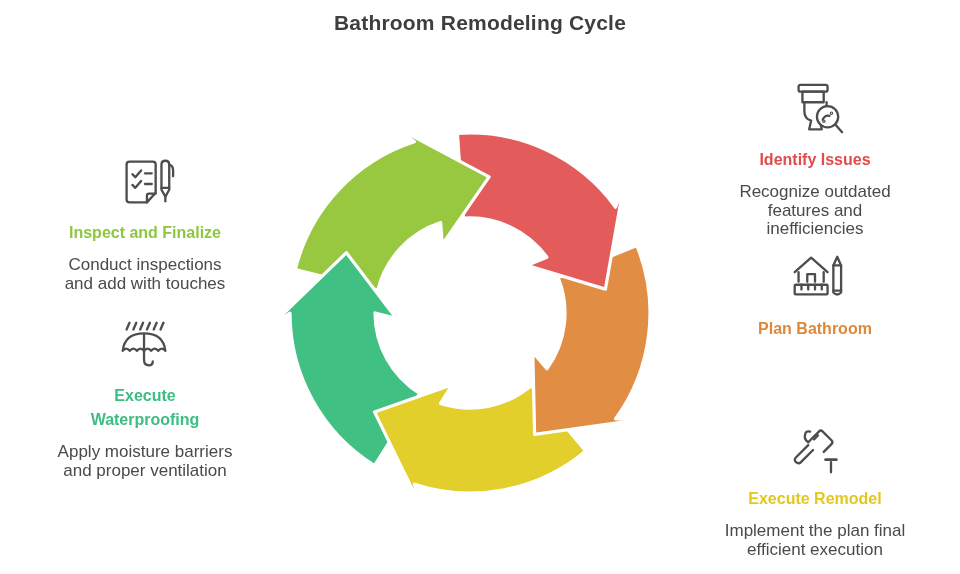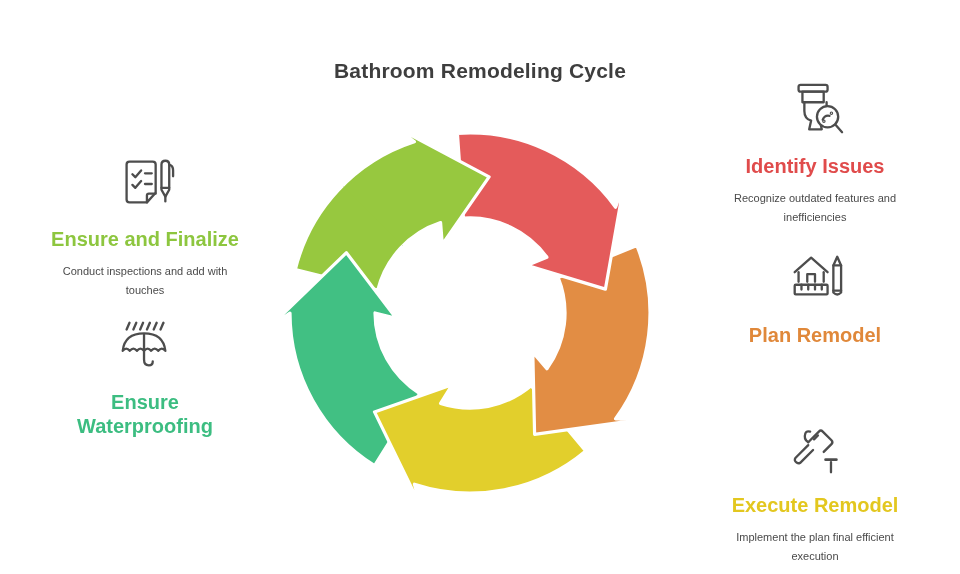--- a/index.html
+++ b/index.html
@@ -2,33 +2,33 @@
 <html><head>
 <meta charset="utf-8">
 <style>
   html,body{margin:0;padding:0;background:#fff;}
   .canvas{position:relative;width:960px;height:574px;background:#ffffff;overflow:hidden;
           font-family:"Liberation Sans", sans-serif;}
   .page-title{position:absolute;top:11px;left:0;width:960px;text-align:center;
               font-size:21px;font-weight:bold;letter-spacing:.2px;}
   .step{position:absolute;display:flex;flex-direction:column;align-items:center;text-align:center;}
   .step .icon{height:58px;display:flex;align-items:flex-end;justify-content:center;}
-  .step h2{margin:16px 0 0 0;font-size:20px;line-height:24px;font-weight:bold;}
-  .step p{margin:11px 0 0 0;font-size:11px;line-height:18.5px;color:#4a4a4a;}
+  .step h2{margin:10px 0 0 0;font-size:16px;line-height:24px;font-weight:bold;}
+  .step p{margin:11px 0 0 0;font-size:17px;line-height:18.5px;color:#4a4a4a;}
   .col-left{left:35px;width:220px;}
   .col-right{left:700px;width:230px;}
   #cycle{position:absolute;left:240px;top:83px;width:460px;height:460px;}
   .ic{stroke:#4d4d4d;stroke-width:2.4;fill:none;stroke-linecap:round;stroke-linejoin:round;}
 </style>
 </head>
 <body>
 
 <div class="canvas">
 
-  <div class="page-title" style="color: rgb(62, 62, 62); margin-top: 48px;">Bathroom Remodeling Cycle</div>
+  <div class="page-title" style="color: rgb(62, 62, 62);">Bathroom Remodeling Cycle</div>
 
   <svg id="cycle" viewBox="0 0 460 460">
       <defs>
         <clipPath id="wedge">
           <path d="M230,230 L17.9,17.9 A300,300 0 0 1 422.8,0.2 Z"></path>
         </clipPath>
       </defs>
       <path d="M55.3,186.5 A180,180 0 0 1 174.4,58.8 L154.7,43.6 L249.1,93.8 L202.3,161.4 L200.6,139.6 A95,95 0 0 0 137.8,207.0 Z" fill="#97c83f" stroke="#ffffff" stroke-width="3.2" stroke-linejoin="round"></path>
       <path d="M134.6,382.6 A180,180 0 0 1 50.0,230.0 L29.5,244.0 L106.4,169.7 L156.2,235.2 L135.0,230.0 A95,95 0 0 0 179.7,310.6 Z" fill="#41c083" stroke="#ffffff" stroke-width="3.2" stroke-linejoin="round"></path>
       <path d="M345.7,367.9 A180,180 0 0 1 174.4,401.2 L181.4,425.0 L134.5,328.9 L212.1,301.8 L200.6,320.4 A95,95 0 0 0 291.1,302.8 Z" fill="#e2cf2c" stroke="#ffffff" stroke-width="3.2" stroke-linejoin="round"></path>
@@ -45,38 +45,39 @@
         <path d="M19,19 l3,3 l6,-7"></path>
           <path d="M32,18 h7"></path>
         <path d="M19,30 l3,3 l6,-7"></path>
           <path d="M32,29 h7"></path>
         <path d="M49,9 q0,-4 4,-4 q4,0 4,4 v26 l-4,7 l-4,-7 z"></path>
         <path d="M49,33 h8"></path>
           <path d="M53,42 v5"></path>
         <path d="M57,9 q4,1 4,6 v6"></path>
       </svg>
     </div>
-    <h2 style="color: rgb(141, 198, 63);">Ensure and Finalize</h2>
+    <h2 style="color: rgb(141, 198, 63);">Inspect and Finalize</h2>
     <p style="max-width:182px">Conduct inspections and add with touches</p>
   </div>
 
   <div class="step col-left" style="top:316px">
     <div class="icon">
       <svg width="62" height="56" viewBox="0 0 64 56" class="ic">
         <path d="M13,11 l3,-7"></path>
           <path d="M20,11 l3,-7"></path>
           <path d="M27,11 l3,-7"></path>
         <path d="M34,11 l3,-7"></path>
           <path d="M41,11 l3,-7"></path>
           <path d="M48,11 l3,-7"></path>
         <path d="M9,33 Q11,15 31,15 Q51,15 53,33 Q49.3,28.5 45.7,33 Q42,28.5 38.3,33 Q34.7,28.5 31,33 Q27.3,28.5 23.7,33 Q20,28.5 16.3,33 Q12.7,28.5 9,33 Z"></path>
         <path d="M31,16 V42 q0,6 5,6 q4,0 4,-4"></path>
       </svg>
     </div>
-    <h2 style="max-width: 170px; color: rgb(60, 189, 129);">Ensure Waterproofing</h2>
+    <h2 style="max-width: 170px; color: rgb(60, 189, 129);">Execute Waterproofing</h2>
+    <p style="max-width:200px">Apply moisture barriers and proper ventilation</p>
   </div>
 
   <div class="step col-right" style="top:80px">
     <div class="icon">
       <svg width="64" height="58" viewBox="0 0 64 60" class="ic">
         <rect x="15" y="5" width="30" height="7" rx="2"></rect>
         <path d="M19,12 h22 v11 h-22 z"></path>
         <path d="M21,23 v9 q0,8 7,10 l-2,9 h13 l-2,-9 q7,-2 7,-10 v-9"></path>
         <circle cx="45" cy="38" r="11" fill="#fff"></circle>
         <path d="M40,41 q2,-5 7,-4"></path>
@@ -99,21 +100,21 @@
         <rect x="11" y="37" width="34" height="10" rx="1"></rect>
         <path d="M18,37 v5"></path>
           <path d="M25,37 v5"></path>
           <path d="M32,37 v5"></path>
           <path d="M39,37 v5"></path>
         <path d="M51,17 L55,8 L59,17 L59,45 Q55,49 51,45 Z"></path>
         <path d="M51,17 H59"></path>
           <path d="M51,43 H59"></path>
       </svg>
     </div>
-    <h2 style="color: rgb(224, 136, 58);">Plan Remodel</h2>
+    <h2 style="color: rgb(224, 136, 58);">Plan Bathroom</h2>
   </div>
 
   <div class="step col-right" style="top:419px">
     <div class="icon">
       <svg width="62" height="56" viewBox="0 0 64 56" class="ic">
         <path d="M25,21 L36,10 q2,-2 4,0 l9,9 q2,2 0,4 l-8,8"></path>
         <path d="M25,21 q-5,-3 -3,-9 q1,-3 5,-2"></path>
         <path d="M35,14 l-4,4"></path>
         <path d="M25,24 L12,37 q-2,3 1,5 q3,2 5,-1 L30,29"></path>
         <path d="M43,39 h11" stroke-width="3"></path>

